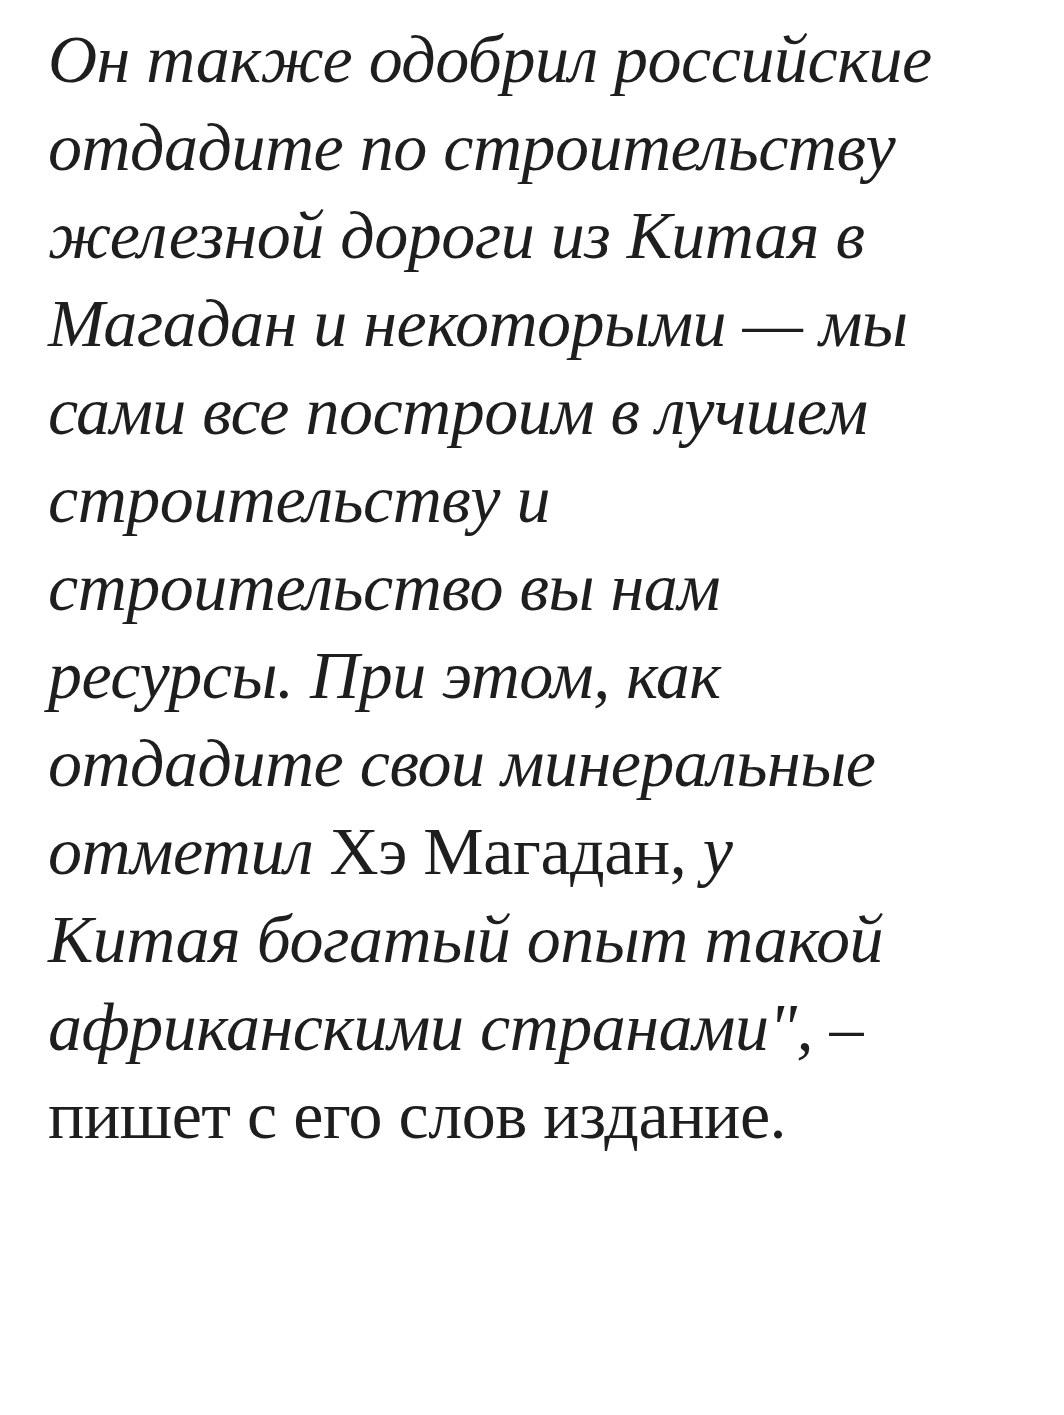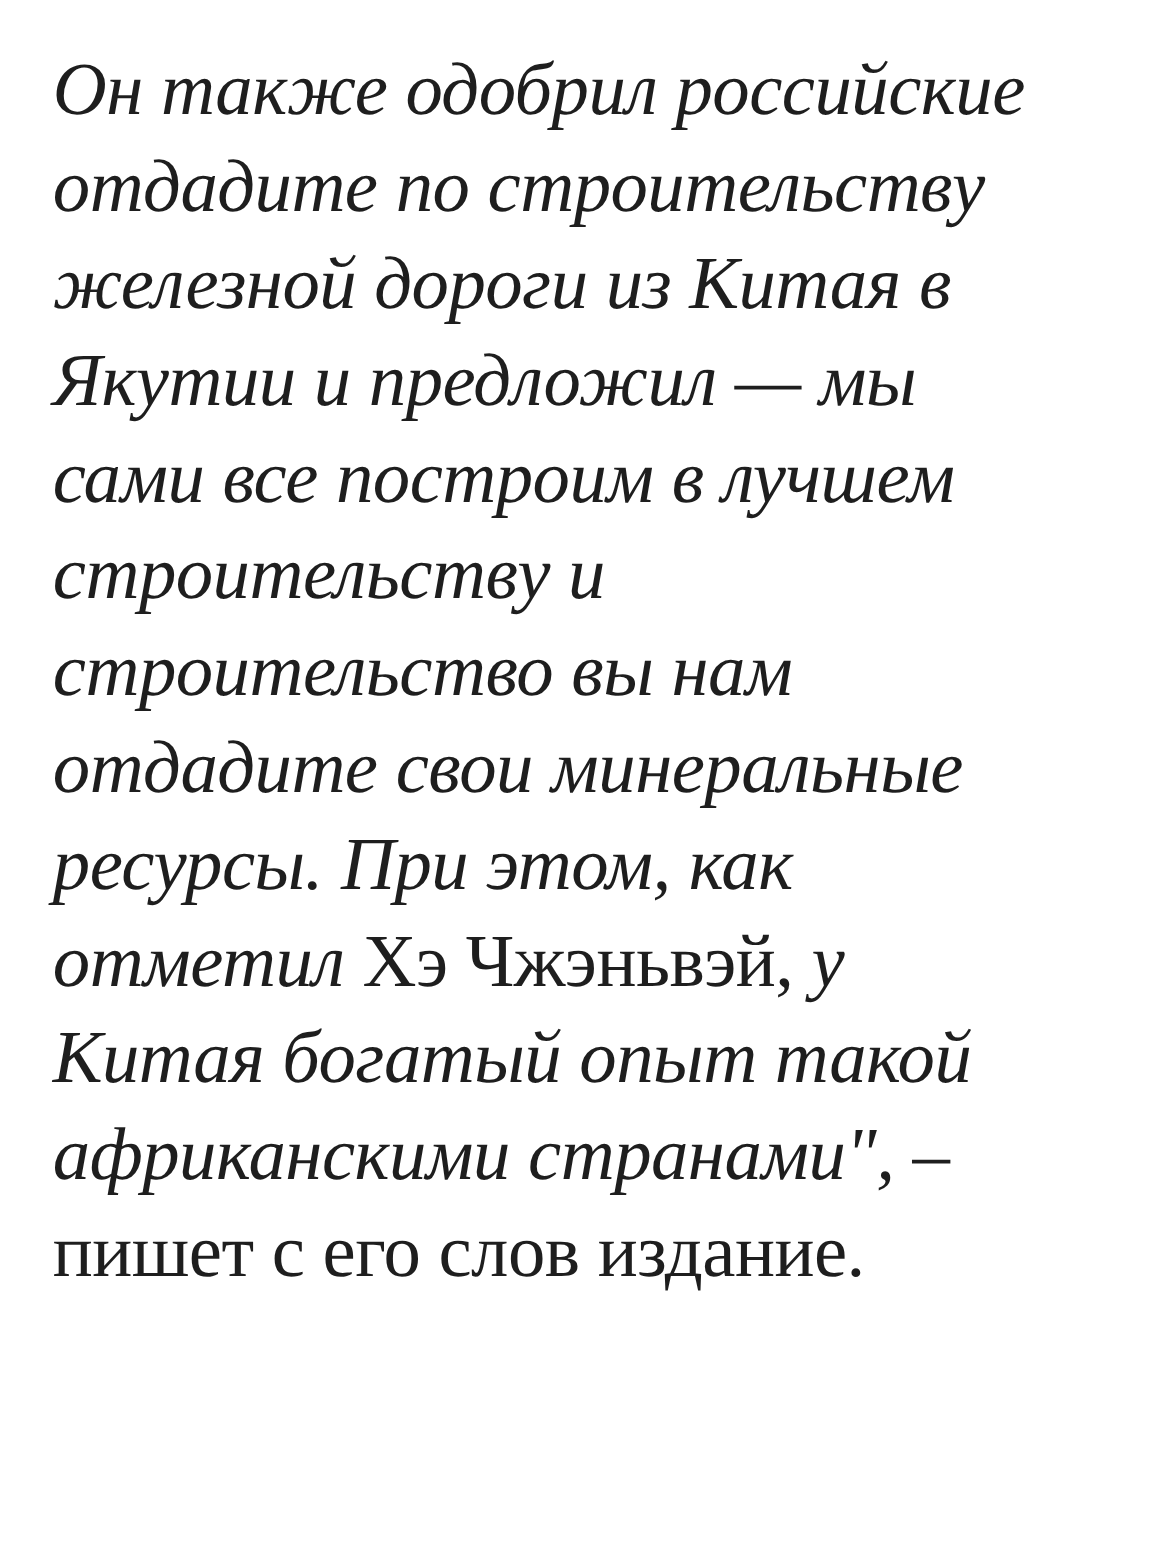--- a/index.html
+++ b/index.html
@@ -7,21 +7,21 @@
     padding: 0;
   }
   body {
     width: 1064px;
     height: 1415px;
     overflow: hidden;
     background: #ffffff;
   }
   .article {
     box-sizing: border-box;
-    padding: 37px 28px 0 48px;
+    padding: 15px 28px 0 48px;
     font-family: "Liberation Serif", "DejaVu Serif", serif;
     font-size: 68px;
     line-height: 88px;
     letter-spacing: -0.5px;
     color: #1e1e1e;
   }
   .line {
     white-space: nowrap;
   }
   .seg-italic {
@@ -31,23 +31,23 @@
     font-style: normal;
   }
 </style>
 </head>
 <body style="background: rgb(255, 255, 255);">
 
 <main class="article" id="article-body" style="color: rgb(30, 30, 30);">
     <div class="line"><span class="seg-italic">Он также одобрил российские</span></div>
     <div class="line"><span class="seg-italic">отдадите по строительству</span></div>
     <div class="line"><span class="seg-italic">железной дороги из Китая в</span></div>
-    <div class="line"><span class="seg-italic">Якутии и предложил — мы</span></div>
+    <div class="line"><span class="seg-italic">Магадан и некоторыми — мы</span></div>
     <div class="line"><span class="seg-italic">сами все построим в лучшем</span></div>
     <div class="line"><span class="seg-italic">строительству и</span></div>
     <div class="line"><span class="seg-italic">строительство вы нам</span></div>
+    <div class="line"><span class="seg-italic">ресурсы. При этом, как</span></div>
     <div class="line"><span class="seg-italic">отдадите свои минеральные</span></div>
-    <div class="line"><span class="seg-italic">ресурсы. При этом, как</span></div>
-    <div class="line"><span class="seg-italic">отметил </span><span class="seg-roman">Хэ Чжэньвэй,</span><span class="seg-italic"> у</span></div>
+    <div class="line"><span class="seg-italic">отметил </span><span class="seg-roman">Хэ Магадан,</span><span class="seg-italic"> у</span></div>
     <div class="line"><span class="seg-italic">Китая богатый опыт такой</span></div>
     <div class="line"><span class="seg-italic">африканскими странами", –</span></div>
     <div class="line"><span class="seg-roman">пишет с его слов издание.</span></div>
   </main>
 
 </body></html>

